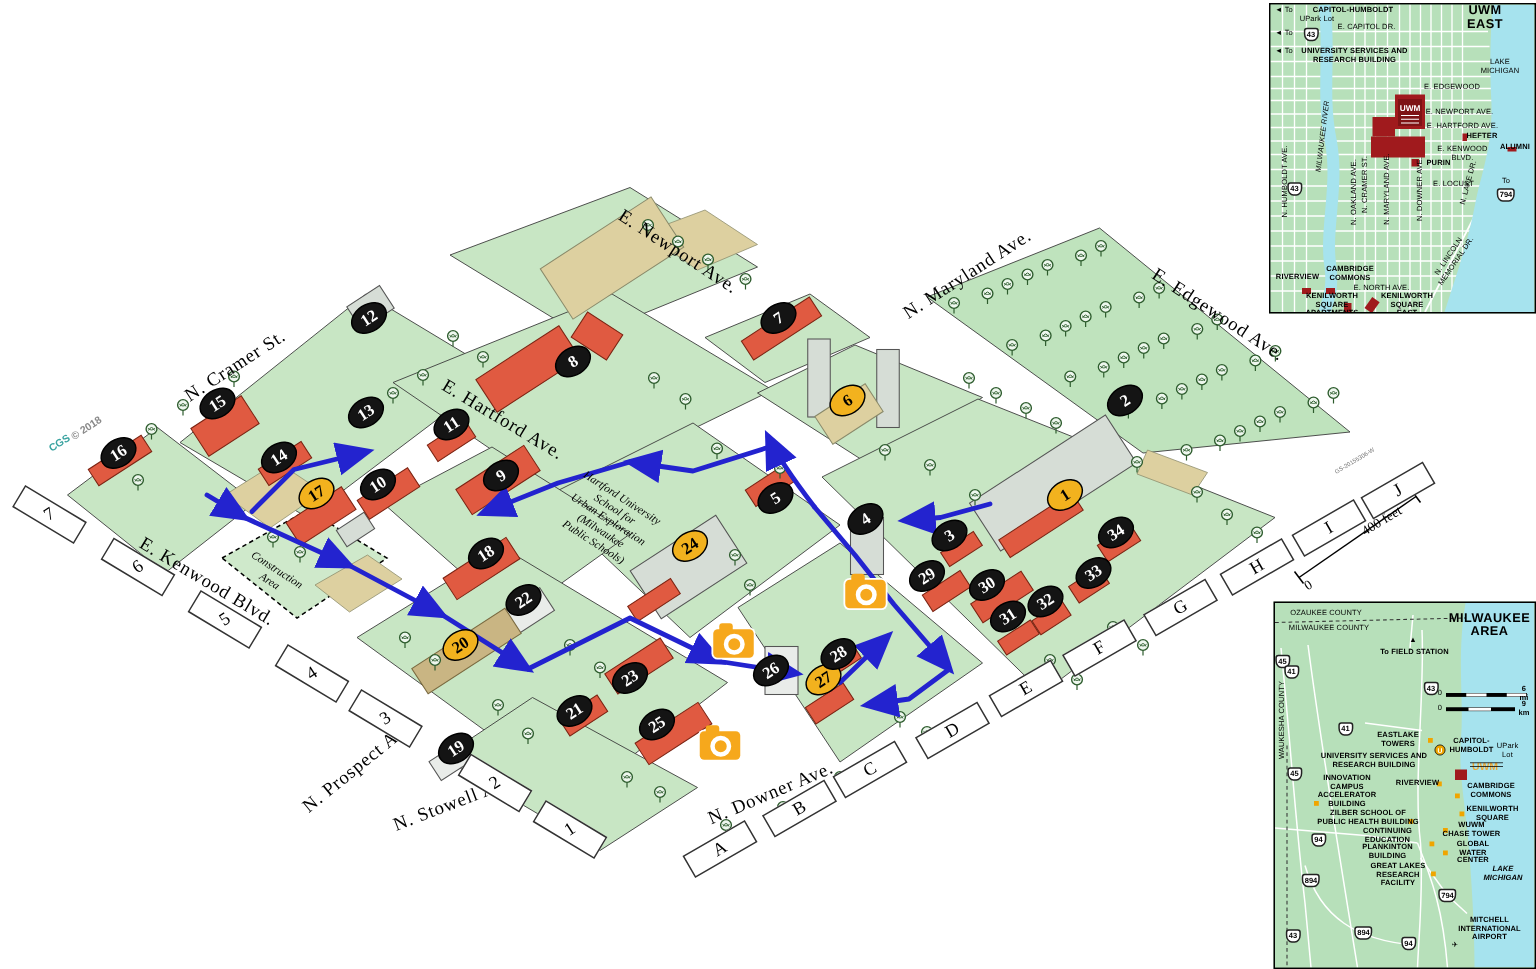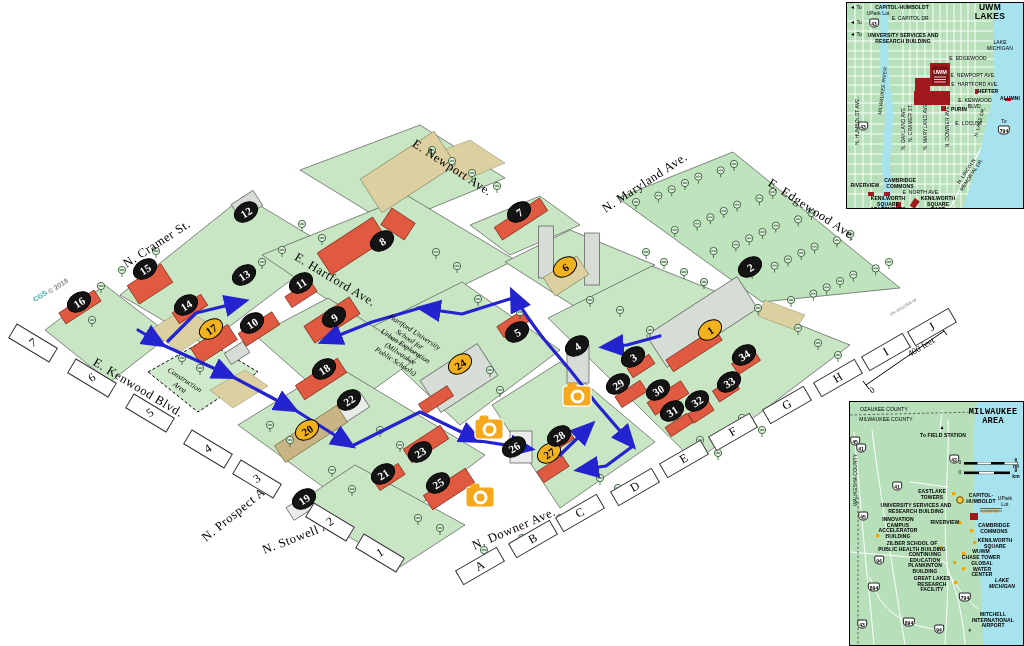--- a/index.html
+++ b/index.html
@@ -419,21 +419,21 @@
       </g>
       <rect x="85" y="63" width="16" height="18" fill="#7e1315"></rect>
       <text x="93" y="71" font-size="5.5" font-weight="bold" fill="#fff" text-anchor="middle" font-family="Liberation Sans,sans-serif">UWM</text>
       <g stroke="#fff" stroke-width="0.8">
         <line x1="87" y1="74" x2="99" y2="74"></line>
           <line x1="87" y1="76.5" x2="99" y2="76.5"></line>
         <line x1="87" y1="79" x2="99" y2="79"></line>
       </g>
     </svg>
     <div class="labelwrap">
-        <div class="lbl ttl" style="left: 143px; top: 9px; --r: 0deg;">UWM LAKES</div>
+        <div class="lbl ttl" style="left: 143px; top: 9px; --r: 0deg;">UWM EAST</div>
         <div class="lbl rg" style="left: 9px; top: 5px; --r: 0deg;">◄ To</div>
         <div class="lbl " style="left: 55px; top: 5px; --r: 0deg;">CAPITOL-HUMBOLDT</div>
         <div class="lbl rg" style="left: 31px; top: 11px; --r: 0deg;">UPark Lot</div>
         <div class="lbl rg" style="left: 9px; top: 20px; --r: 0deg;">◄ To</div>
         <div class="lbl rg" style="left: 64px; top: 16px; --r: 0deg;">E. CAPITOL DR.</div>
         <div class="lbl rg" style="left: 9px; top: 32px; --r: 0deg;">◄ To</div>
         <div class="lbl " style="left: 56px; top: 35px; --r: 0deg;">UNIVERSITY SERVICES AND
 RESEARCH BUILDING</div>
         <div class="lbl rg" style="left: 153px; top: 42px; --r: 0deg;">LAKE
 MICHIGAN</div>
@@ -511,21 +511,21 @@
       </g>
       <g>
         <rect x="114" y="60" width="54" height="2.6" fill="#000"></rect>
         <rect x="127.5" y="60.3" width="13.5" height="2" fill="#fff"></rect>
         <rect x="154.5" y="60.3" width="13" height="2" fill="#fff"></rect>
         <rect x="114" y="69.5" width="46" height="2.6" fill="#000"></rect>
         <rect x="129" y="69.8" width="15" height="2" fill="#fff"></rect>
       </g>
     </svg>
     <div class="labelwrap">
-        <div class="lbl ttl" style="left: 143px; top: 15px; font-family: Liberation Mono, monospace; --r: 0deg;">MILWAUKEE
+        <div class="lbl ttl" style="left: 143px; top: 15px; --r: 0deg;">MILWAUKEE
 AREA</div>
         <div class="lbl rg" style="left: 34px; top: 8px; --r: 0deg;">OZAUKEE COUNTY</div>
         <div class="lbl rg" style="left: 36px; top: 18px; --r: 0deg;">MILWAUKEE COUNTY</div>
         <div class="lbl rg" style="left: 92px; top: 26px; --r: 0deg;">▲</div>
         <div class="lbl " style="left: 93px; top: 34px; --r: 0deg;">To FIELD STATION</div>
         <div class="lbl rg" style="left: 6px; top: 78px; --r: -90deg;">WAUKESHA COUNTY</div>
         <div class="lbl rg" style="left: 110px; top: 61px; --r: 0deg;">0</div>
         <div class="lbl " style="left: 166px; top: 61px; --r: 0deg;">6 mi</div>
         <div class="lbl rg" style="left: 110px; top: 71px; --r: 0deg;">0</div>
         <div class="lbl " style="left: 166px; top: 71px; --r: 0deg;">9 km</div>

